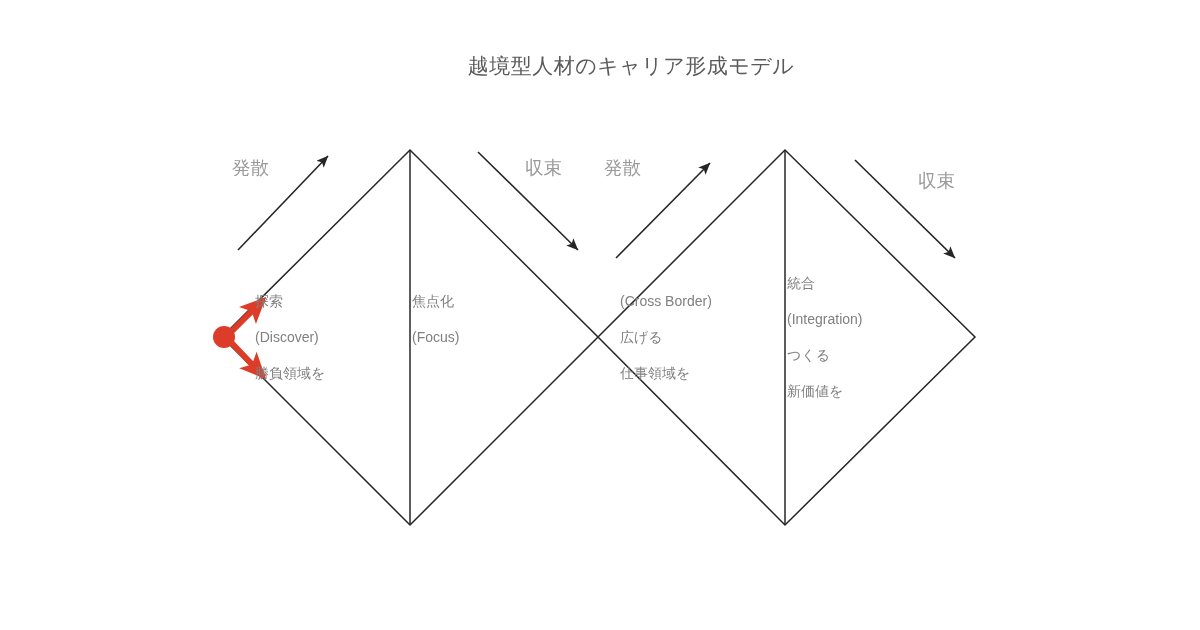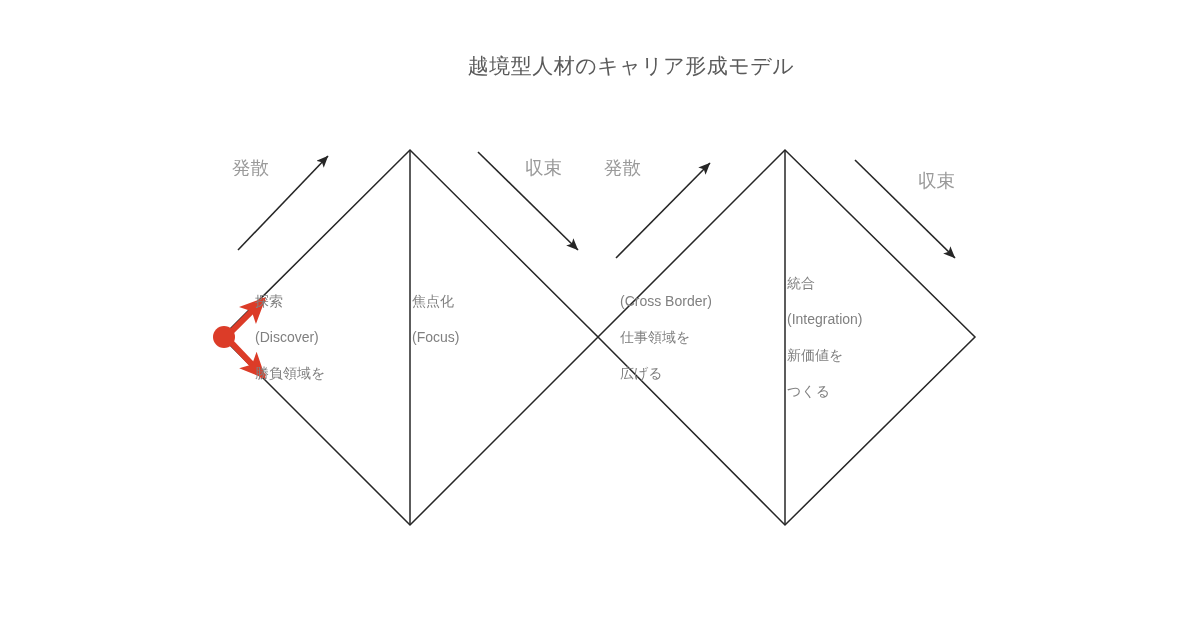--- a/index.html
+++ b/index.html
@@ -116,31 +116,31 @@
   <div class="phase-label" style="left:412px; top:283px; width:152px;">
     <span class="ja">焦点化</span>
     <span class="en">(Focus)</span>
     <span class="desc">
     </span>
   </div>
 
   <div class="phase-label" style="left:620px; top:283px; width:165px;">
     <span class="en">(Cross Border)</span>
     <span class="desc">
+      <span>広げる</span>
       <span>仕事領域を</span>
-      <span>広げる</span>
     </span>
   </div>
 
   <div class="phase-label" style="left:787px; top:265px; width:165px;">
     <span class="ja">統合</span>
     <span class="en">(Integration)</span>
     <span class="desc">
+      <span>つくる</span>
       <span>新価値を</span>
-      <span>つくる</span>
     </span>
   </div>
 
   <div class="flow-label" style="left:232px; top:155px;">発散</div>
   <div class="flow-label" style="left:525px; top:155px;">収束</div>
   <div class="flow-label" style="left:604px; top:155px;">発散</div>
   <div class="flow-label" style="left:918px; top:168px;">収束</div>
 
 </div>
 

